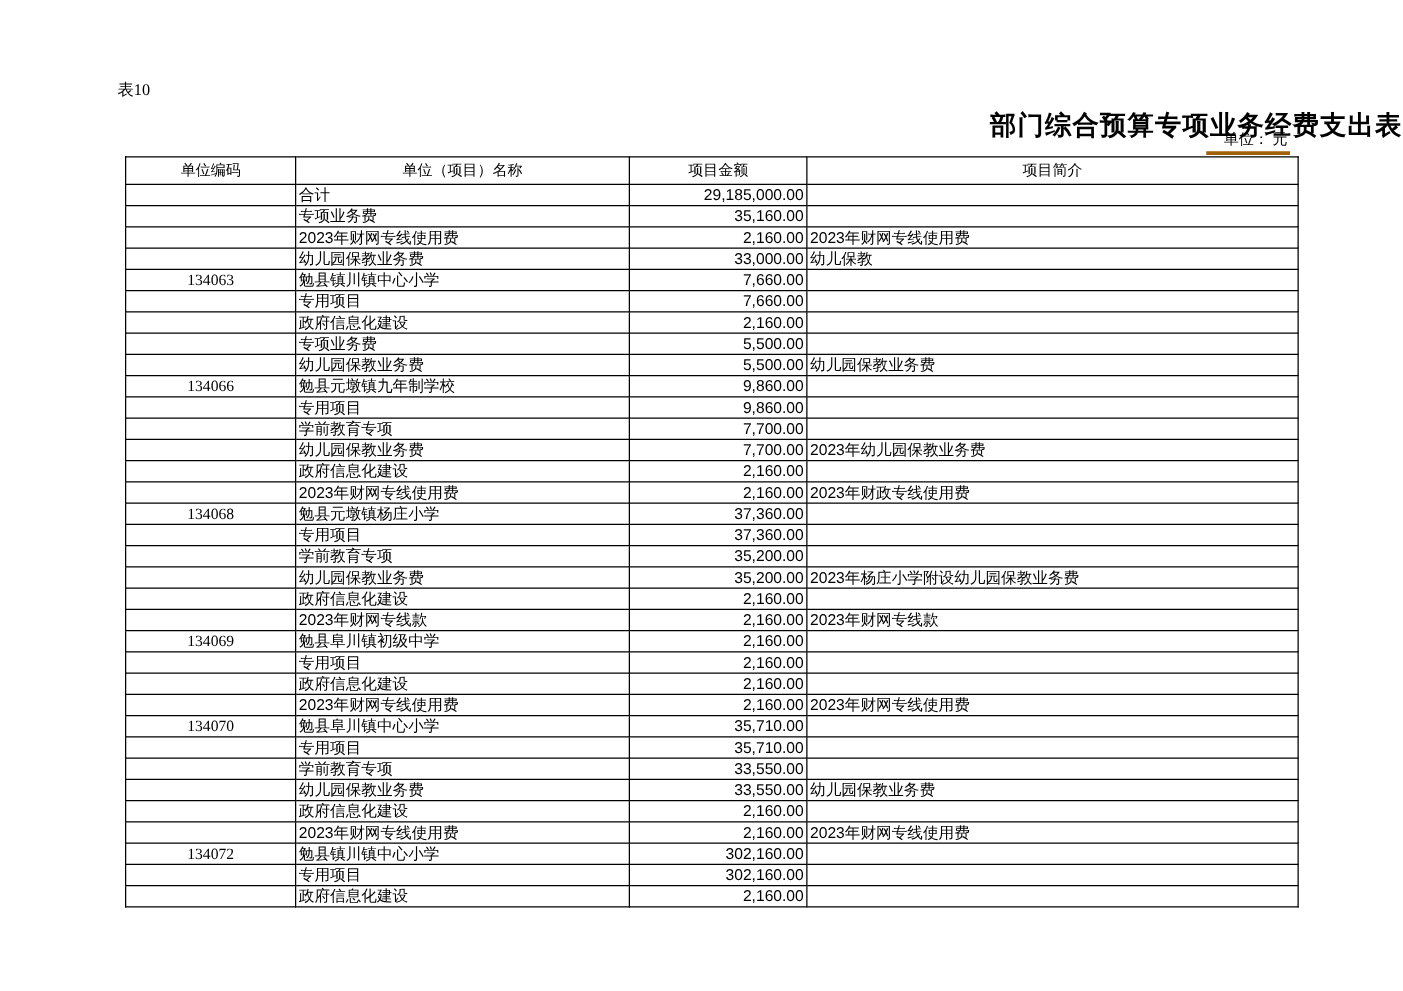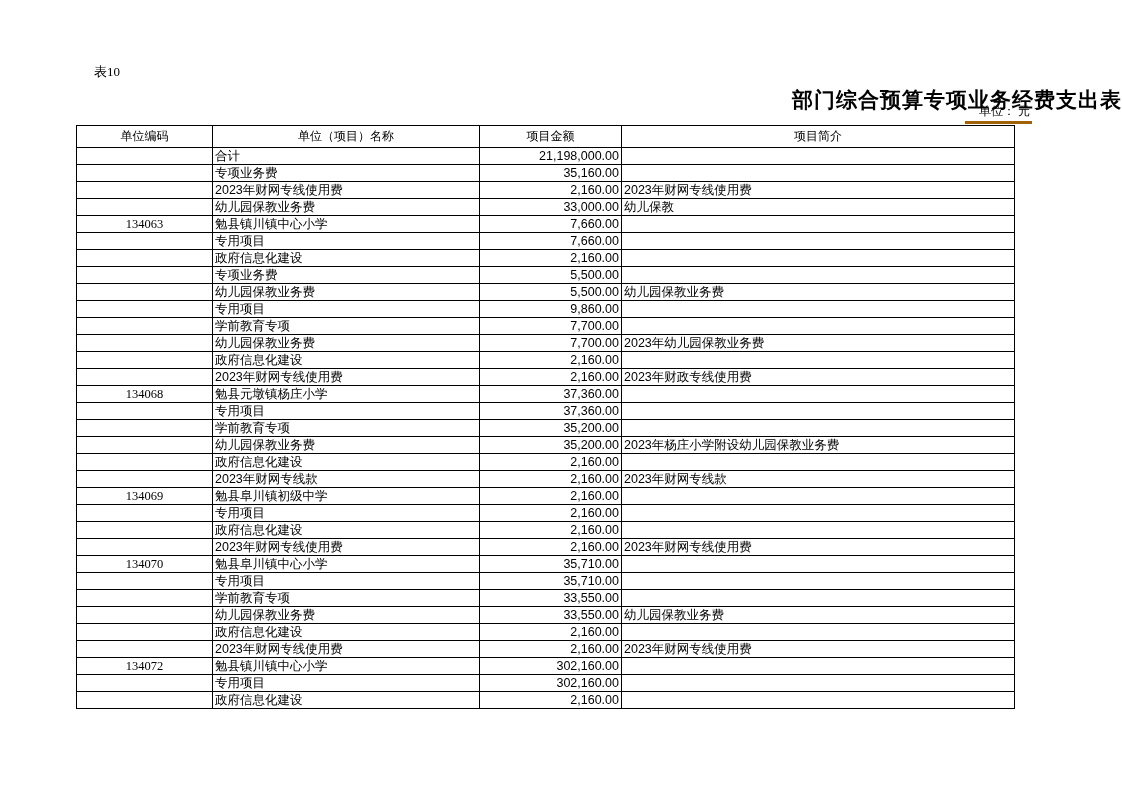--- a/index.html
+++ b/index.html
@@ -32,21 +32,21 @@
     position: absolute;
     top: 103px;
     right: 90px;
     font-size: 12px;
     font-family: "Liberation Serif", "DejaVu Serif", serif;
     border-bottom: 3px solid #a16207;
     padding: 0 2px 1px 14px;
   }
   table.budget-table {
     position: absolute;
-    left: 76px; top: 125px;
+    left: 100px; top: 125px;
     width: 938px;
     border-collapse: collapse;
     table-layout: fixed;
   }
   table.budget-table th,
   table.budget-table td {
     border: 1px solid #000;
     overflow: hidden;
     white-space: nowrap;
   }
@@ -105,21 +105,21 @@
       <th>单位编码</th>
       <th>单位（项目）名称</th>
       <th>项目金额</th>
       <th>项目简介</th>
     </tr>
   </thead>
   <tbody>
       <tr>
         <td class="col-code"></td>
         <td class="col-name">合计</td>
-        <td class="col-amount">21,198,000.00</td>
+        <td class="col-amount">29,185,000.00</td>
         <td class="col-desc"></td>
       </tr>
       <tr>
         <td class="col-code"></td>
         <td class="col-name">专项业务费</td>
         <td class="col-amount">35,160.00</td>
         <td class="col-desc"></td>
       </tr>
       <tr>
         <td class="col-code"></td>
@@ -157,20 +157,26 @@
         <td class="col-amount">5,500.00</td>
         <td class="col-desc"></td>
       </tr>
       <tr>
         <td class="col-code"></td>
         <td class="col-name">幼儿园保教业务费</td>
         <td class="col-amount">5,500.00</td>
         <td class="col-desc">幼儿园保教业务费</td>
       </tr>
       <tr>
+        <td class="col-code">134066</td>
+        <td class="col-name">勉县元墩镇九年制学校</td>
+        <td class="col-amount">9,860.00</td>
+        <td class="col-desc"></td>
+      </tr>
+      <tr>
         <td class="col-code"></td>
         <td class="col-name">专用项目</td>
         <td class="col-amount">9,860.00</td>
         <td class="col-desc"></td>
       </tr>
       <tr>
         <td class="col-code"></td>
         <td class="col-name">学前教育专项</td>
         <td class="col-amount">7,700.00</td>
         <td class="col-desc"></td>

